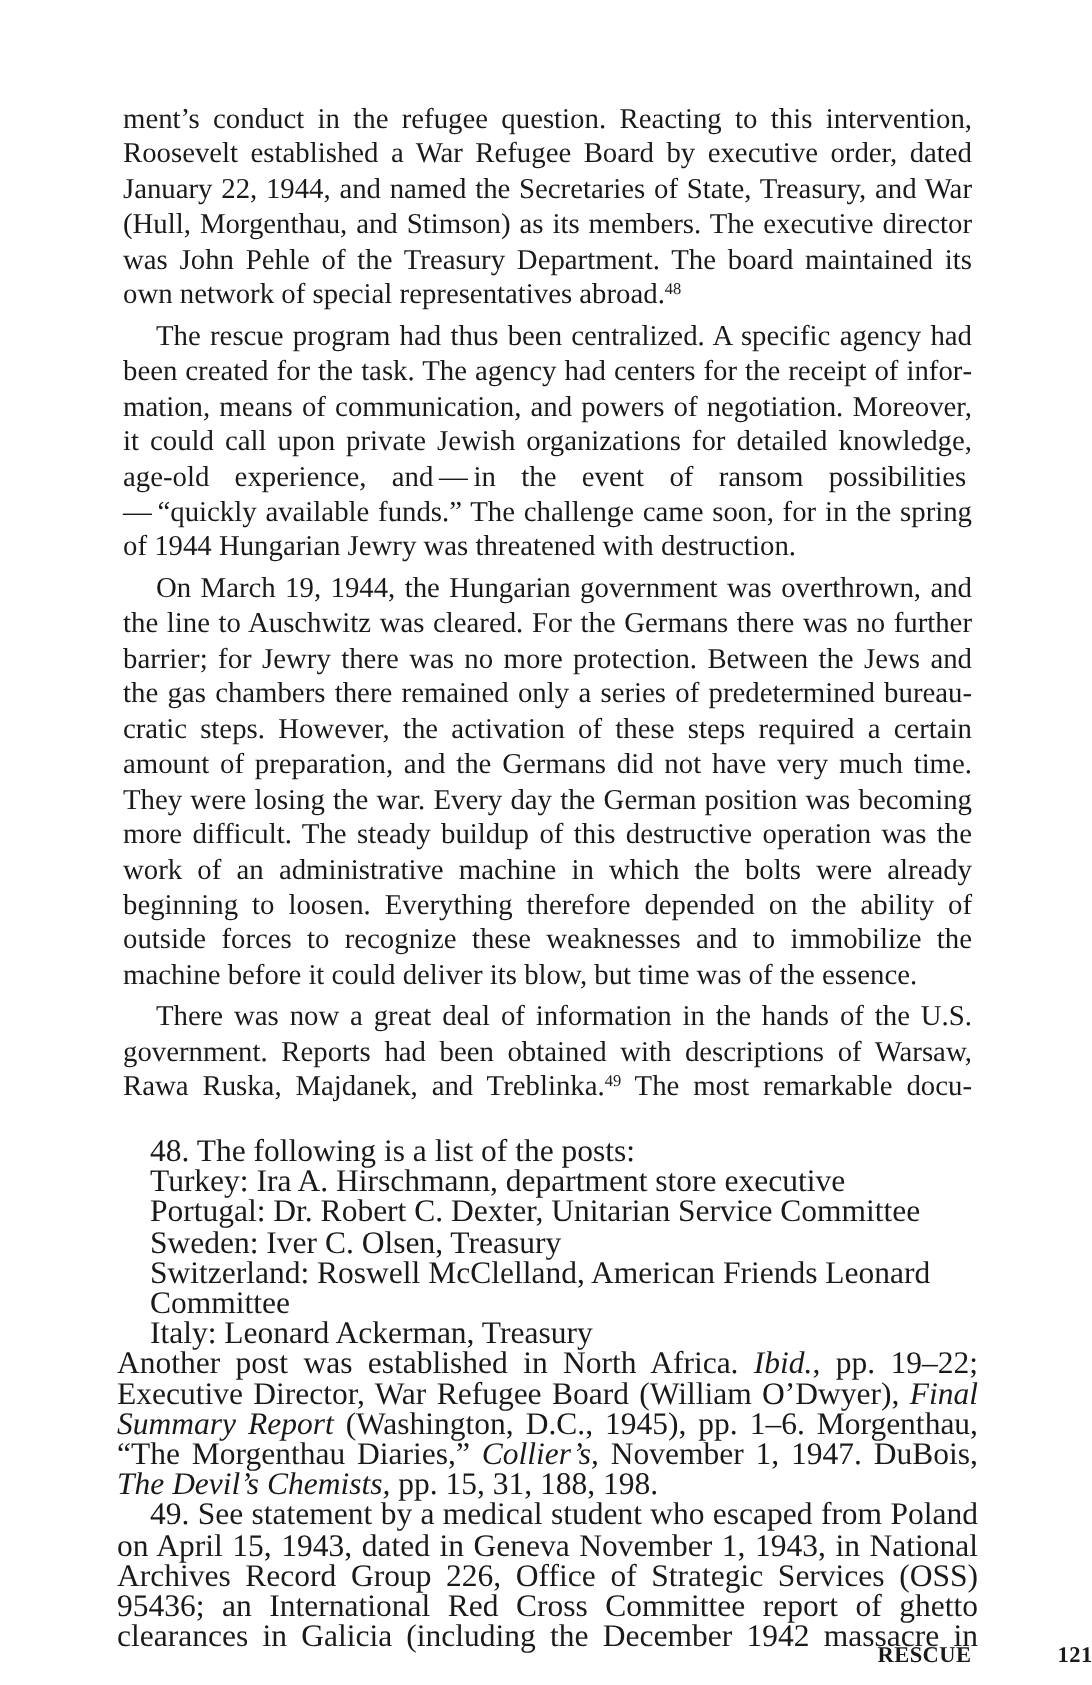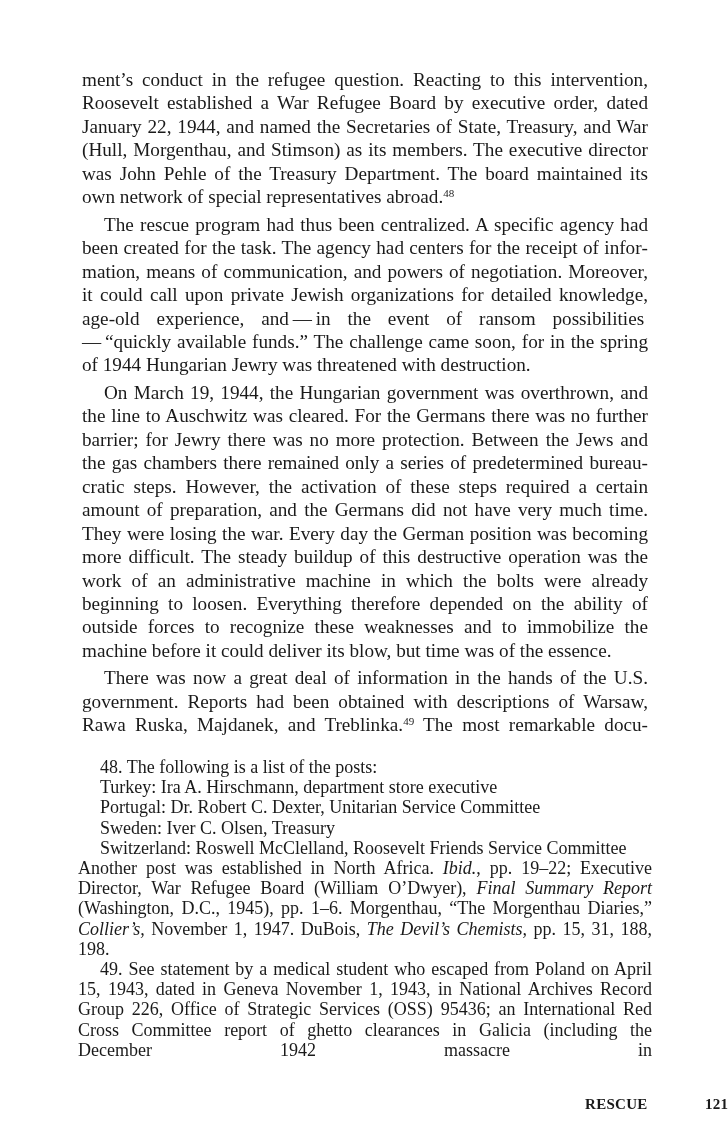--- a/index.html
+++ b/index.html
@@ -3,21 +3,21 @@
 <meta charset="utf-8">
 <style>
   html, body { margin: 0; padding: 0; background: #ffffff; }
   body { width: 728px; height: 1123px; position: relative; overflow: hidden; color: #1a1a1a; }
   .page { position: absolute; left: 78px; top: 64px; width: 574px; font-family: "Liberation Serif", "DejaVu Serif", serif; }
   .body-text { font-size: 19.2px; line-height: 23.45px; text-align: justify; hyphens: manual; }
   .body-text p { margin: 4px; }
   .body-text p.first { text-indent: 0; }
   .body-text p.indent { text-indent: 22px; }
   sup.note { font-size: 11px; vertical-align: 6px; line-height: 0; }
-  .notes { position: absolute; left: 78px; top: 757px; width: 574px; font-family: "Liberation Serif", "DejaVu Serif", serif; font-size: 18px; line-height: 20.2px; text-align: justify; }
+  .notes { position: absolute; left: 78px; top: 757px; width: 574px; font-family: "Liberation Serif", "DejaVu Serif", serif; font-size: 21px; line-height: 20.2px; text-align: justify; }
   .notes p { margin: 0; }
   .notes .fn-head { text-indent: 22px; text-align: left; }
   .notes .post { padding-left: 22px; text-indent: 0; text-align: left; }
   .notes .post .cont { display: block; padding-left: 22px; }
   .notes .para-indent { text-indent: 22px; }
   .notes i { font-style: italic; margin-top: 44px; }
   .running-foot { position: absolute; top: 1096px; left: 0; width: 728px; font-family: "Liberation Serif", "DejaVu Serif", serif; font-weight: bold; font-size: 15px; letter-spacing: 0.3px; }
   .running-foot .title { position: absolute; left: 585px; text-align: center; }
   .running-foot .num { position: absolute; left: 685px; margin-left: 20px; }
 </style>
@@ -31,21 +31,22 @@
     <p class="indent"><span>On March 19, 1944, the Hungarian government was overthrown, and the line to Auschwitz was cleared. For the Germans there was no further barrier; for Jewry there was no more protection. Between the Jews and the gas chambers there remained only a series of predetermined bureau­cratic steps. However, the activation of these steps required a certain amount of preparation, and the Germans did not have very much time. They were losing the war. Every day the German position was becoming more difficult. The steady buildup of this destructive operation was the work of an administrative machine in which the bolts were already begin­ning to loosen. Everything therefore depended on the ability of outside forces to recognize these weaknesses and to immobilize the machine be­fore it could deliver its blow, but time was of the essence.</span></p>
     <p class="indent" style="text-align-last: justify;"><span>There was now a great deal of information in the hands of the U.S. government. Reports had been obtained with descriptions of Warsaw, Rawa Ruska, Majdanek, and Treblinka.</span><sup class="note">49</sup><span> The most remarkable docu-</span></p>
   </div>
 </div>
 
 <div class="notes">
   <p class="fn-head">48. The following is a list of the posts:</p>
   <p class="post">Turkey: Ira A. Hirschmann, department store executive</p>
   <p class="post">Portugal: Dr. Robert C. Dexter, Unitarian Service Committee</p>
   <p class="post">Sweden: Iver C. Olsen, Treasury</p>
-  <p class="post">Switzerland: Roswell McClelland, Roosevelt Friends Service Committee</p>
+  <p class="post">Switzerland: Roswell McClelland, American Friends Leonard Committee</p>
+  <p class="post">Italy: Leonard Ackerman, Treasury</p>
   <p><span>Another post was established in North Africa. </span><i>Ibid.</i><span>, pp. 19–22; Executive Director, War Refugee Board (William O’Dwyer), </span><i>Final Summary Report</i><span> (Washington, D.C., 1945), pp. 1–6. Morgenthau, “The Morgenthau Diaries,” </span><i>Collier’s,</i><span> November 1, 1947. DuBois, </span><i>The Devil’s Chemists,</i><span> pp. 15, 31, 188, 198.</span></p>
   <p class="para-indent" style="text-align-last: justify;">49. See statement by a medical student who escaped from Poland on April 15, 1943, dated in Geneva November 1, 1943, in National Archives Record Group 226, Office of Strategic Services (OSS) 95436; an International Red Cross Committee report of ghetto clearances in Galicia (including the December 1942 massacre in</p>
 </div>
 
 <div class="running-foot">
   <span class="title">RESCUE</span>
   <span class="num">1211</span>
 </div>
 
 </body></html>

